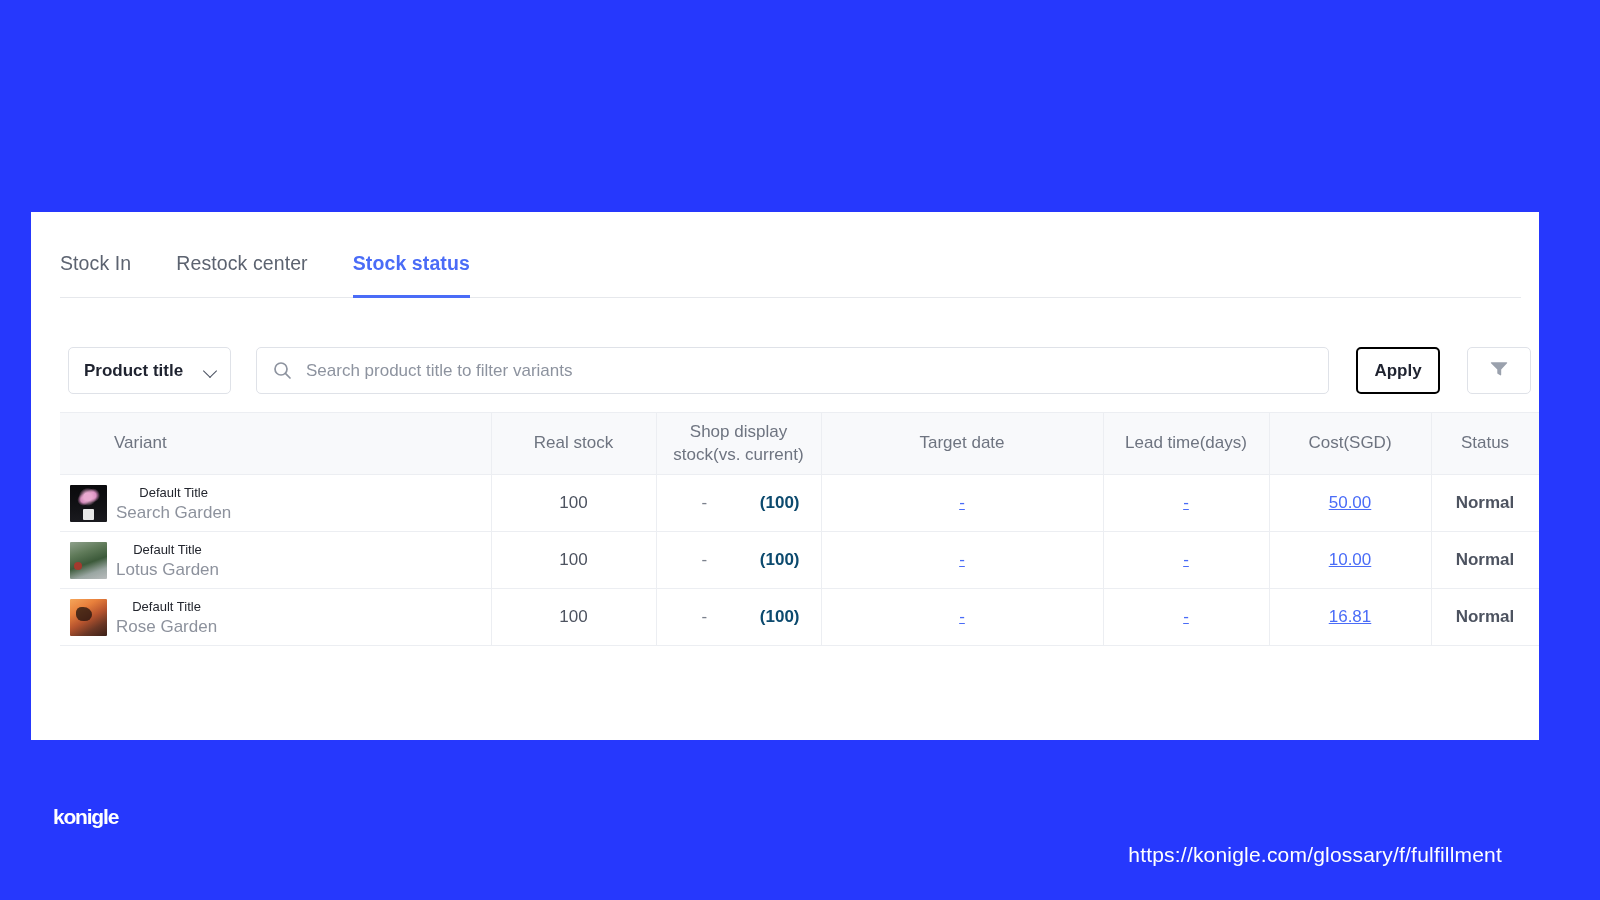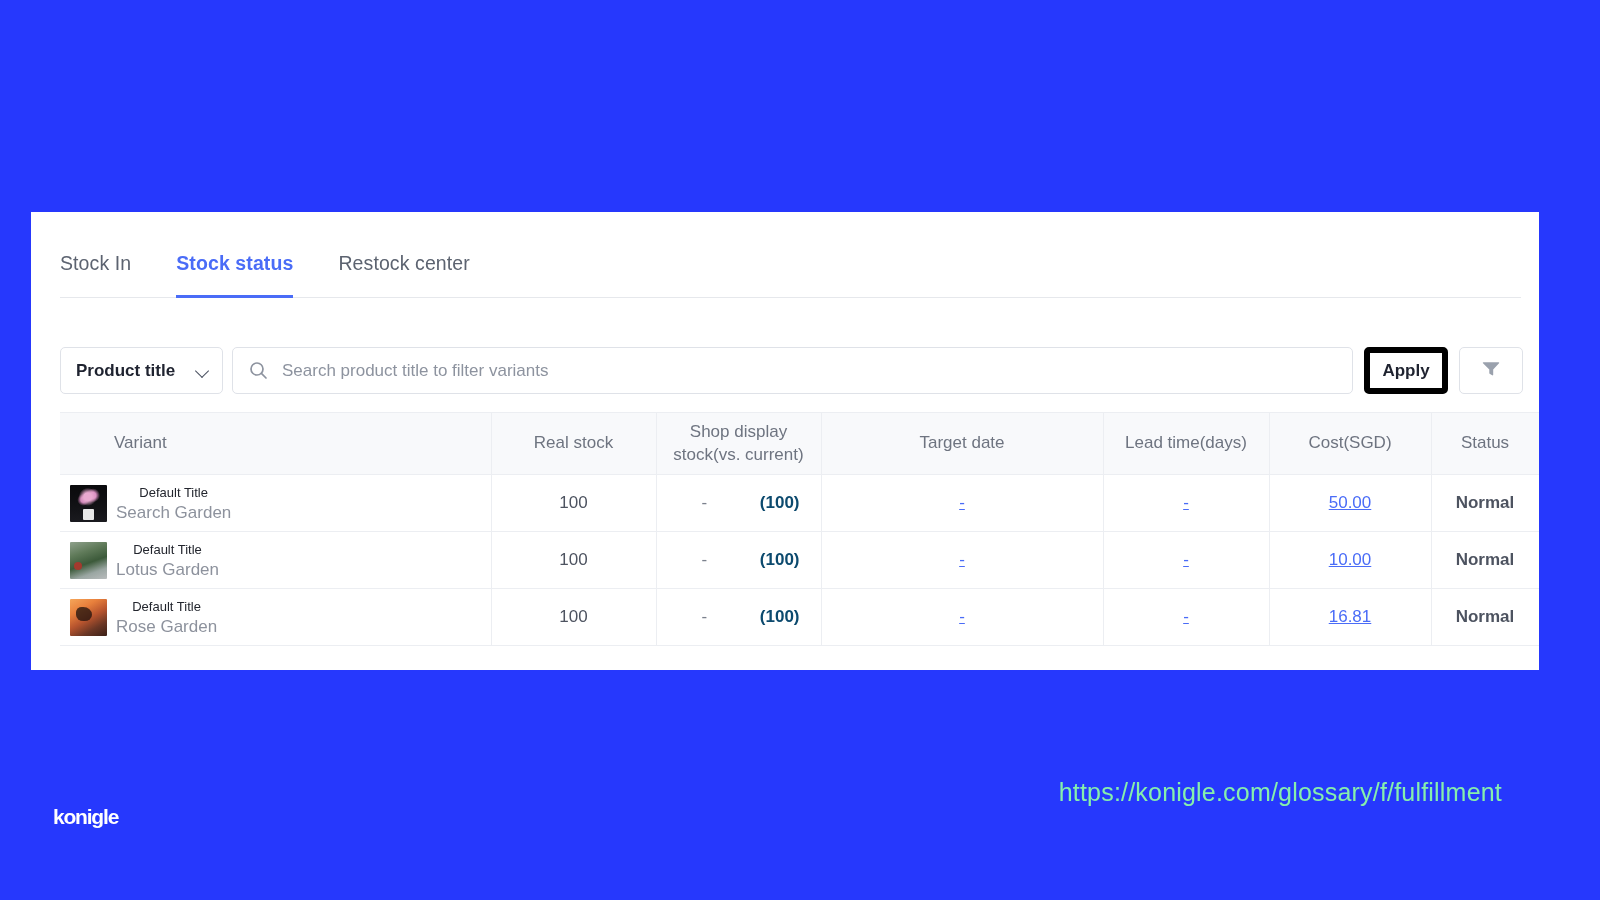--- a/index.html
+++ b/index.html
@@ -15,21 +15,21 @@
     -webkit-font-smoothing: antialiased;
     position: relative;
   }
 
   
   .app-panel {
     position: absolute;
     left: 31px;
     top: 212px;
     width: 1508px;
-    height: 458px;
+    height: 528px;
     background: #ffffff;
     overflow: hidden;
   }
 
   
   .tabs-bar {
     position: absolute;
     left: 29px;
     top: 18px;
     width: 1461px;
@@ -63,27 +63,27 @@
     left: 0;
     right: 0;
     bottom: -1px;
     height: 3px;
     background: #4a6cf7;
   }
 
   
   .filter-row {
     position: absolute;
-    left: 29px;
+    left: 37px;
     top: 135px;
     width: 1463px;
     height: 47px;
     display: flex;
     align-items: center;
-    gap: 0px;
+    gap: 16px;
   }
   .select-box {
     width: 163px;
     height: 47px;
     border: 1px solid #dfe2e8;
     border-radius: 5px;
     display: flex;
     align-items: center;
     justify-content: space-between;
     padding: 0 13px 0 15px;
@@ -138,21 +138,21 @@
     font-family: "Liberation Sans", sans-serif;
     color: #3b82f6;
     width: 100%;
     background: transparent;
   }
   .search-input::placeholder { color: #8d939f; }
   .apply-btn {
     margin-left: 11px;
     width: 84px;
     height: 47px;
-    border: 6px solid #000000;
+    border: 2px solid #000000;
     border-radius: 5px;
     background: #fff;
     font-size: 17px;
     color: #1f2330;
     font-family: "Liberation Sans", sans-serif;
     font-weight: bold;
     cursor: pointer;
   }
   .filter-btn {
     margin-left: 11px;
@@ -312,37 +312,37 @@
     top: 806px;
     color: #ffffff;
     font-size: 21px;
     font-weight: bold;
     letter-spacing: -1.2px;
     line-height: 1;
   }
   .footer-url {
     position: absolute;
     right: 98px;
-    top: 780px;
-    color: #86efac;
-    font-size: 25px;
+    top: 844px;
+    color: #ffffff;
+    font-size: 21px;
     letter-spacing: 0.2px;
     line-height: 1;
   }
 </style>
 </head>
 <body>
 
 <div class="app-panel">
 
   <div class="tabs-bar">
     <div class="tabs-row">
       <div class="tab">Stock In</div>
+      <div class="tab">Restock center</div>
       <div class="tab active">Stock status</div>
-      <div class="tab">Restock center</div>
     </div>
   </div>
 
   <div class="filter-row">
 
     <div class="select-box">
       <span class="sel-label">Product title</span>
       <span class="chev"></span>
     </div>
 

